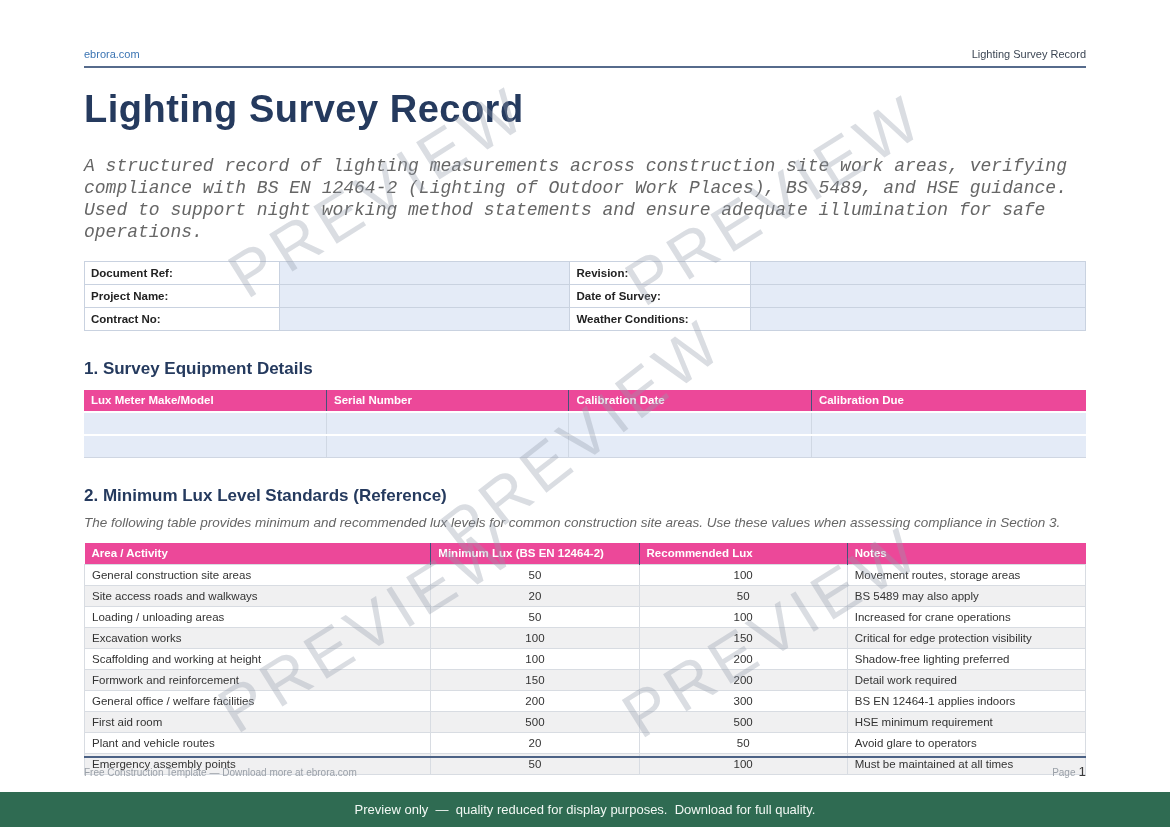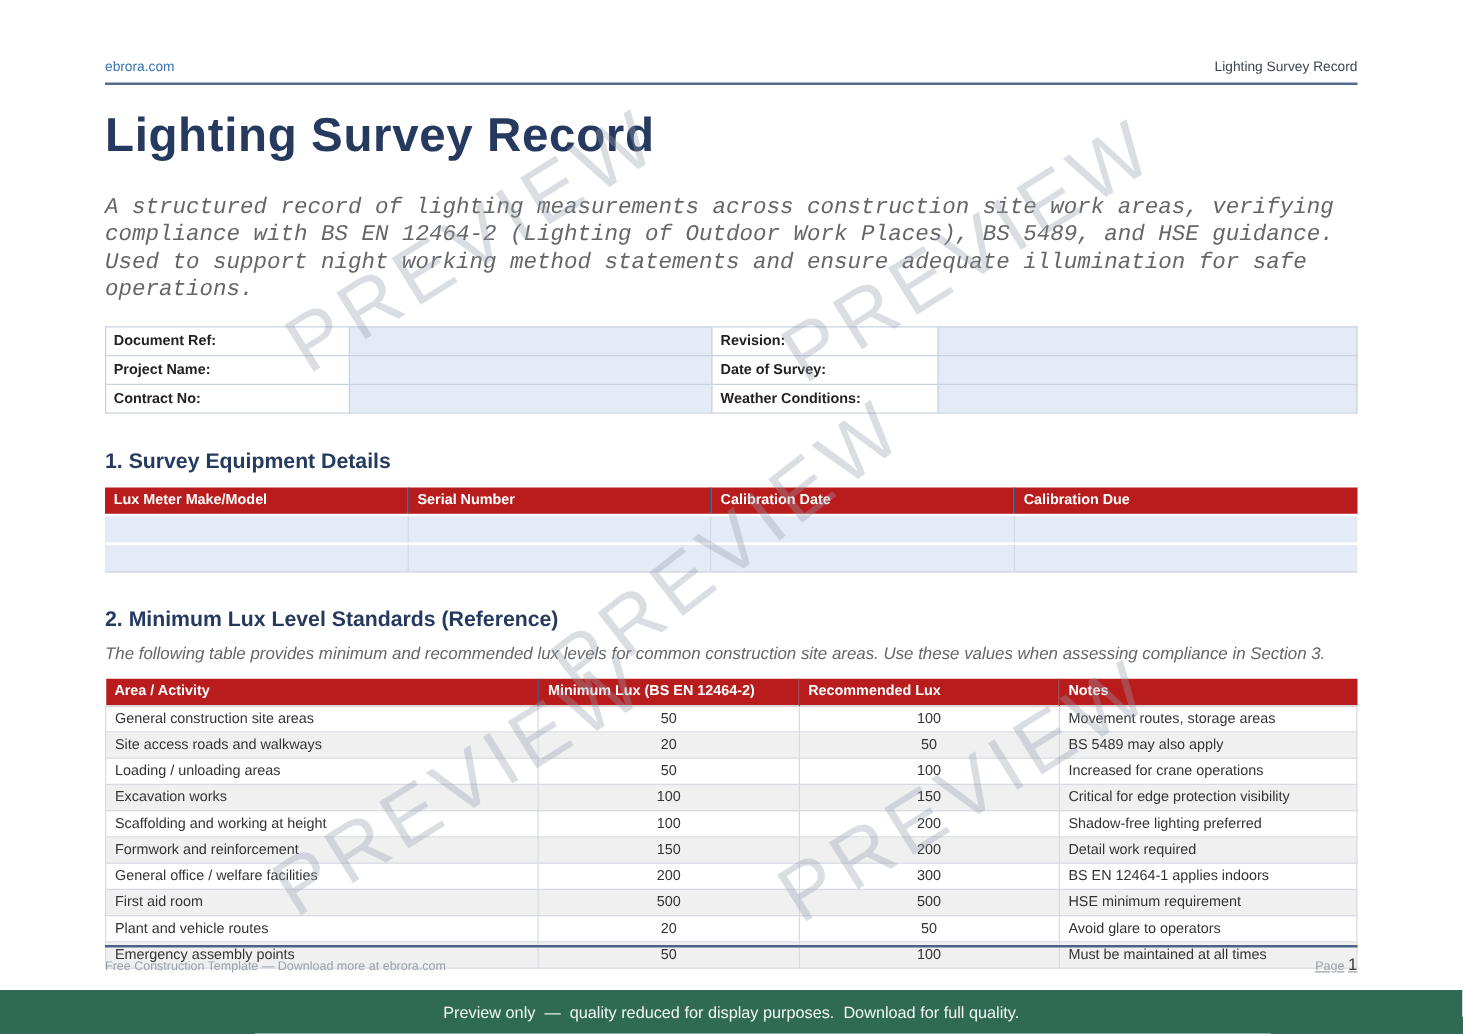--- a/index.html
+++ b/index.html
@@ -66,21 +66,21 @@
     margin-top: 9px;
     font-size: 13.5px;
     font-style: italic;
     color: #666666;
     line-height: 1.22;
   }
 
   
   .data-table { margin-top: 11px; }
   .data-table th {
-    background: #b91c1c;
+    background: #ec4899;
     color: #ffffff;
     font-size: 11.5px;
     font-weight: bold;
     text-align: left;
     padding: 4px 7px;
     height: 22px;
     border-right: 1px solid #44527a;
     vertical-align: middle;
   }
   .data-table th:last-child { border-right: none; }
@@ -109,21 +109,21 @@
 
   
   .page-footer {
     position: absolute;
     left: 84px; right: 84px; top: 756px;
     border-top: 2px solid #4c6285;
     padding-top: 6px;
     display: flex; justify-content: space-between; align-items: baseline;
   }
   .page-footer .foot-left { font-size: 10px; color: #9aa0a8; }
-  .page-footer .foot-right { font-size: 10px; color: #9aa0a8; text-decoration: underline; }
+  .page-footer .foot-right { font-size: 10px; color: #9aa0a8; }
   .page-footer .foot-right .pagenum { font-size: 13.5px; color: #3a3a3a; margin-left: 3px; }
 
   
   .preview-bar {
     position: absolute;
     left: 0; bottom: 0; width: 1170px; height: 35px;
     background: #2f6b52;
     color: #f2f8f4;
     display: flex; align-items: center; justify-content: center;
     font-size: 13px;

